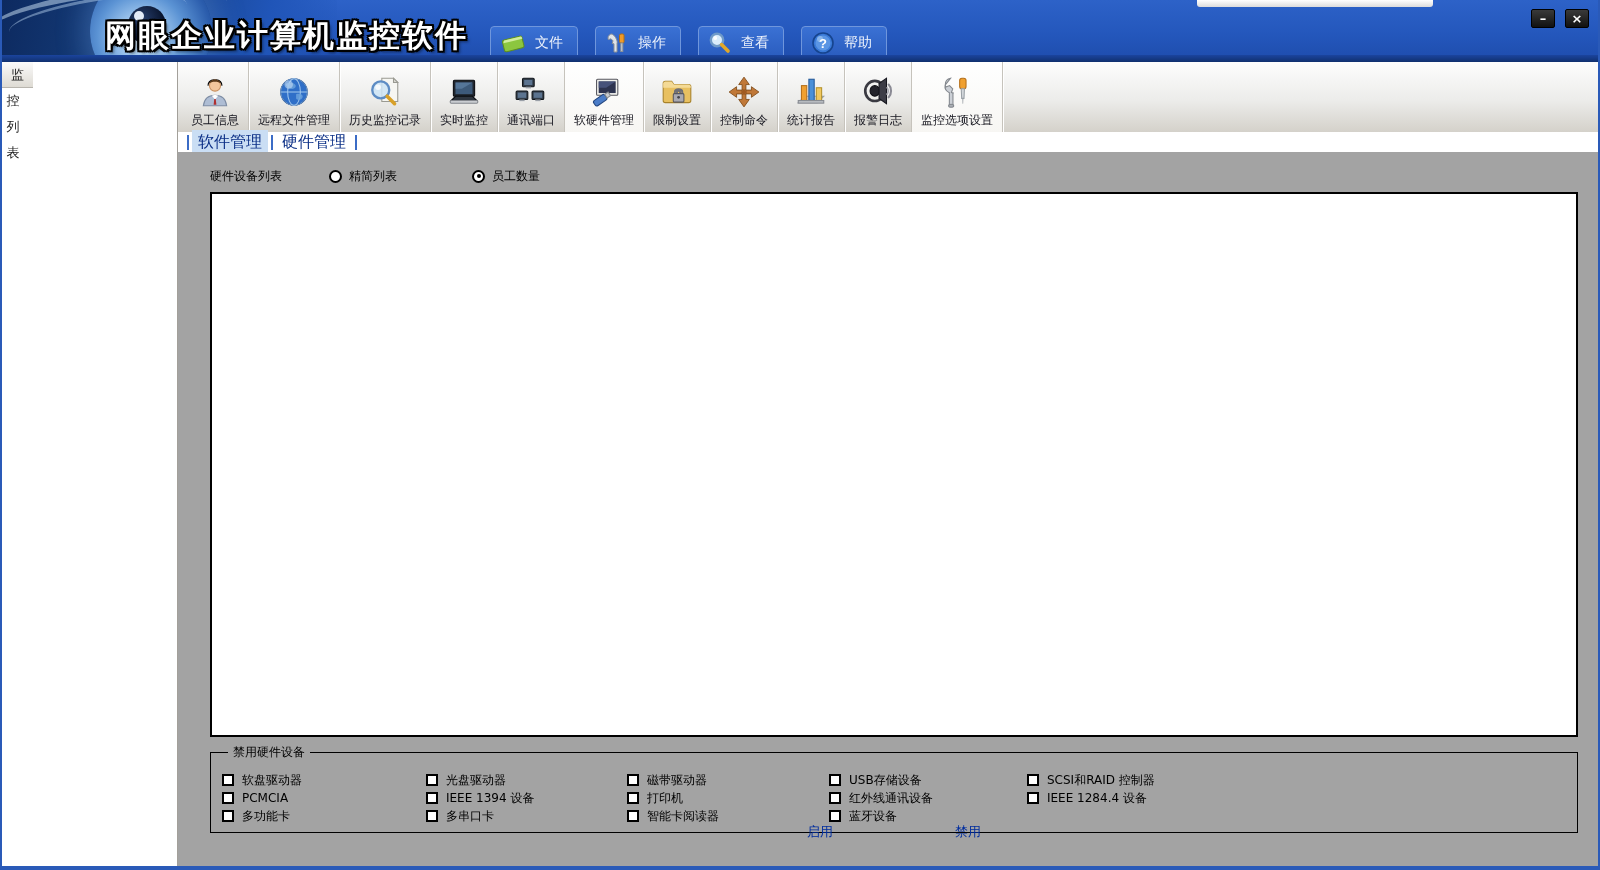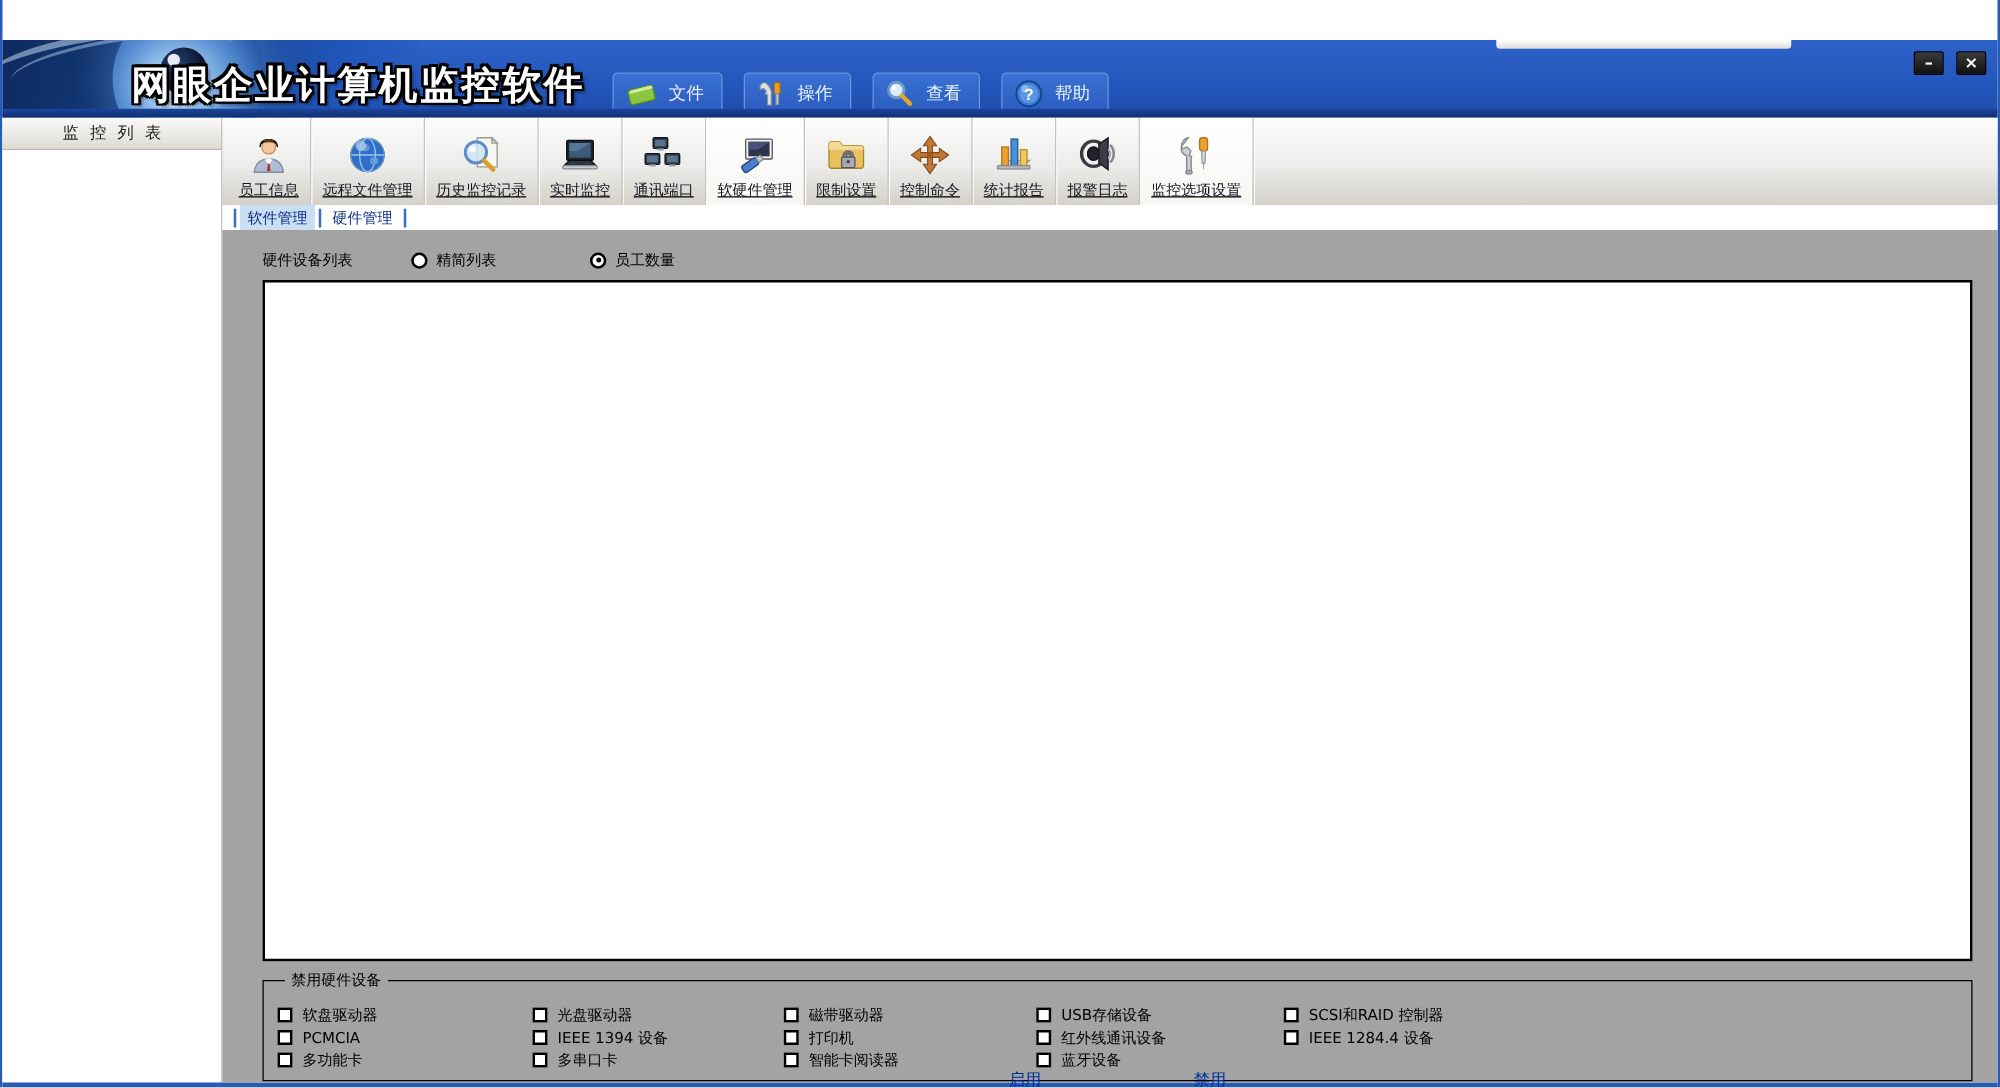--- a/index.html
+++ b/index.html
@@ -5,21 +5,21 @@
   * { margin:0; padding:0; box-sizing:border-box; }
   html,body { width:1600px; height:870px; overflow:hidden;
     font-family:"DejaVu Sans","Liberation Sans",sans-serif; font-size:12px; }
 
   .window { position:relative; width:1600px; height:870px;
     border-left:2px solid #2a5ab8; border-right:2px solid #2a5ab8;
     background:#fff; display:flex; flex-direction:column; }
 
   
   .titlebar { position:relative; height:62px; flex:0 0 62px;
-    background:linear-gradient(#2d62c8 0%, #2457bc 55%, #1e4cac 100%); overflow:hidden;margin-top:32px; }
+    background:linear-gradient(#2d62c8 0%, #2457bc 55%, #1e4cac 100%); overflow:hidden; }
   .titlebar::after { content:""; position:absolute; left:0; bottom:0; width:100%; height:7px;
     background:linear-gradient(#1b449e,#10306e); }
   .logo { position:absolute; left:0; top:0; width:335px; height:62px;
     background:linear-gradient(100deg,#0d2a60 0%,#16407f 40%,#2055b8 78%,rgba(34,86,188,0) 100%); }
   .logo .iris { position:absolute; left:88px; top:-30px; width:122px; height:122px; border-radius:50%;
     background:radial-gradient(circle at 42% 55%, #eaf4fd 0%, #a9cef1 18%, #5b93d4 45%, #2a5cac 72%, #173c7c 100%);
     box-shadow:0 0 26px 8px rgba(100,150,215,.35); }
   .logo .pupil { position:absolute; left:126px; top:6px; width:38px; height:38px; border-radius:50%;
     background:radial-gradient(circle at 35% 35%, #28406e 0%, #0a1630 60%, #050c1e 100%); }
   .logo .glint { position:absolute; left:132px; top:11px; width:10px; height:10px; border-radius:50%;
@@ -42,45 +42,45 @@
     background:linear-gradient(#ffffff,#dcdcdc); border-radius:0 0 3px 3px; }
   .win-controls { position:absolute; right:9px; top:9px; display:flex; gap:10px; }
   .win-btn { width:24px; height:19px; background:linear-gradient(#3a3a3a,#111);
     border:1px solid #000; border-radius:2px; color:#fff; font-size:13px; font-weight:bold;
     line-height:15px; text-align:center; cursor:pointer; padding:0;
     font-family:"DejaVu Sans","Liberation Sans",sans-serif; }
 
   
   .body-row { flex:1 1 auto; display:flex; min-height:0; }
   .sidebar { width:176px; flex:0 0 176px; background:#fff; border-right:1px solid #a3a09a;
-    display:flex; flex-direction:column; }
+    display:flex; flex-direction:row; }
   .sidebar-header { height:26px; flex:0 0 26px; background:linear-gradient(#fafafa,#dedbd4);
     border-bottom:1px solid #b8b5ae; text-align:center; line-height:26px;
     font-size:13px; color:#1c1c1c; letter-spacing:9px; text-indent:9px; }
   .sidebar-body { flex:1 1 auto; background:#fff; }
 
   .main { flex:1 1 auto; display:flex; flex-direction:column; min-width:0; }
 
   
   .toolbar { height:70px; flex:0 0 70px; background:linear-gradient(#fdfdfd 0%, #ececea 55%, #d4d1ca 100%);
-    display:flex; align-items:stretch; padding-left:4px;text-decoration:underline; }
+    display:flex; align-items:stretch; padding-left:4px; }
   .tool-btn { display:flex; flex-direction:column; align-items:center; justify-content:flex-end;
     padding:4px 9px 3px; border-right:1px solid #c6c3bc; box-shadow:1px 0 0 #fff;
     cursor:pointer; background:transparent; border-top:0; border-bottom:0; border-left:0;
     font-family:"DejaVu Sans","Liberation Sans",sans-serif; }
   .tool-btn .ticon { height:38px; display:flex; align-items:center; }
   .tool-btn .tlabel { font-size:12px; color:#15151e; margin-top:1px; white-space:nowrap; }
   .tool-btn.active { background:linear-gradient(#ffffff,#f7f6f3); }
   .toolbar-fill { flex:1 1 auto; }
 
   
   .tabbar { height:20px; flex:0 0 20px; background:#fff; display:flex; align-items:center;
     padding-left:6px; }
   .tabsep { width:2px; height:15px; background:#3b6cc6; margin:0 3px; }
-  .tab { font-size:12px; color:#0b2f86; padding:2px 6px; cursor:pointer; white-space:nowrap; }
+  .tab { font-size:16px; color:#0b2f86; padding:2px 6px; cursor:pointer; white-space:nowrap; }
   .tab.active { background:#cadef4; }
 
   
   .content { flex:1 1 auto; background:#a3a3a3; position:relative; padding:12px 20px 0 32px; }
   .list-row { height:24px; display:flex; align-items:center; }
   .list-label { color:#000; margin-right:47px; }
   .radio { display:flex; align-items:center; gap:7px; cursor:pointer; margin-right:75px; color:#000; }
   .rcircle { width:13px; height:13px; border:2px solid #000; border-radius:50%;
     background:#fff; position:relative; display:inline-block; }
   .rcircle.checked::after { content:""; position:absolute; left:2.5px; top:2.5px;

